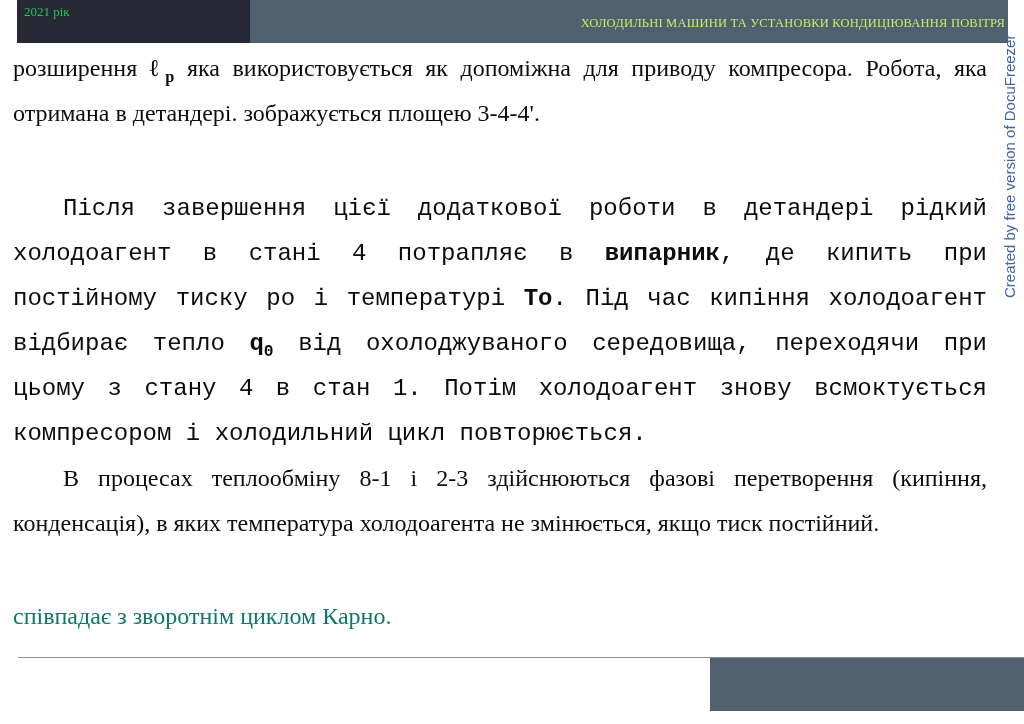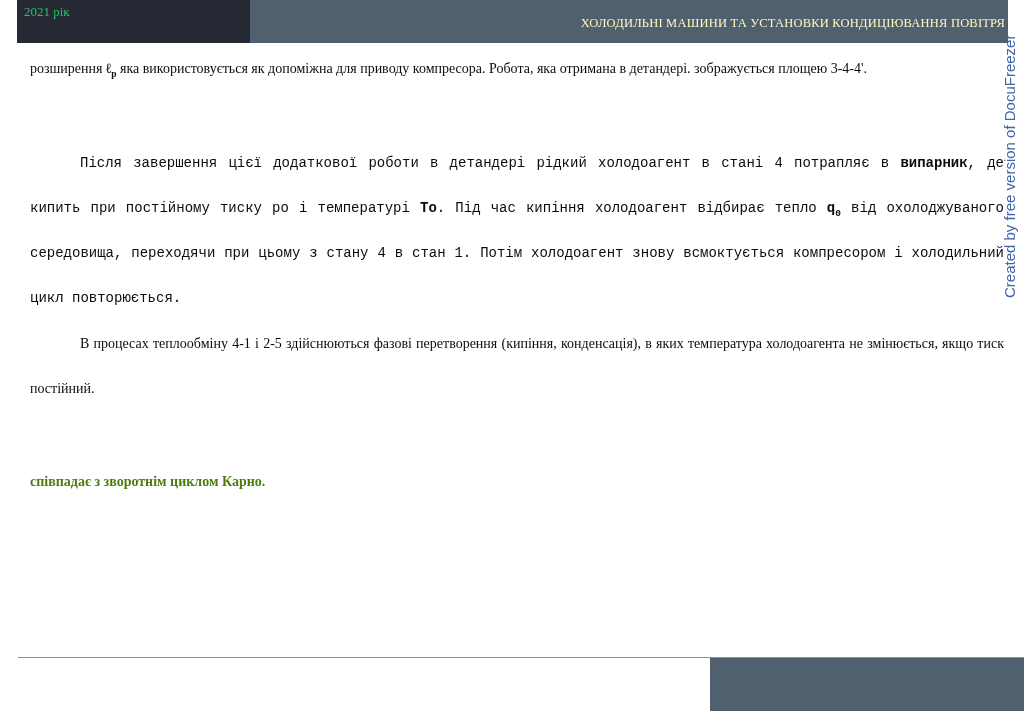--- a/index.html
+++ b/index.html
@@ -20,54 +20,54 @@
     box-sizing:border-box;
   }
   .title-bar{
     position:absolute;left:250px;top:0;width:758px;height:43px;
     background:#51606f;
     box-sizing:border-box;
     display:flex;align-items:flex-end;justify-content:flex-end;
     padding:0 3px 12px 0;
   }
   .title-bar .doc-title{
-    color:#fef9c3;
+    color:#bef264;
     font-size:12.5px;
     letter-spacing:.2px;
     white-space:nowrap;
   }
   
   .watermark{
     position:absolute;
     top:-20px;right:1px;height:318px;width:22px;
     writing-mode:vertical-rl;
     transform:rotate(180deg);
     font-family:"Liberation Sans","DejaVu Sans",sans-serif;
     font-size:15px;
     color:#3e65a8;
     white-space:nowrap;
     overflow:hidden;
   }
   
   .body-text{
-    position:absolute;left:30px;top:46px;width:974px;
-    font-size:14px;line-height:45px;
+    position:absolute;left:13px;top:46px;width:974px;
+    font-size:24px;line-height:45px;
     color:#0c0c0c;
     text-align:justify;
   }
   .body-text p{margin:0;}
   .p-indent{text-indent:50px;}
   .gap-top{margin-top:50px !important;font-family:Liberation Mono, monospace;}
   .gap-top-sm{margin-top:48px !important;}
   .b{font-weight:bold;}
   sub{font-size:0.68em;line-height:0;}
   .red-line{
     display:block;
-    color:#4d7c0f;
-    font-weight:bold;
+    color:#0f766e;
+    font-weight:normal;
     text-align:left;
     text-indent:0;
   }
   
   .bottom-rule{
     position:absolute;left:18px;top:657px;width:1006px;height:0;
     border-top:1px solid #8a8f96;
   }
   .bottom-block{
     position:absolute;left:710px;top:658px;width:314px;height:53px;
@@ -87,21 +87,21 @@
   </div>
 
   <div class="watermark">Created by free version of DocuFreezer</div>
 
   <div class="body-text">
 
     <p><span>розширення </span><span class="b">ℓ</span><sub class="b">р</sub><span> яка використовується як допоміжна для приводу компресора. Робота, яка отримана в детандері. зображується площею 3-4-4'.</span></p>
 
     <p class="p-indent gap-top"><span>Після завершення цієї додаткової роботи в детандері рідкий холодоагент в стані 4 потрапляє в </span><span class="b">випарник</span><span>, де кипить при постійному тиску ро і температурі </span><span class="b">То</span><span>. Під час кипіння холодоагент відбирає тепло </span><span class="b">q</span><sub class="b">0</sub><span> від охолоджуваного середовища, переходячи при цьому з стану 4 в стан 1. Потім холодоагент знову всмоктується компресором і холодильний цикл повторюється.</span></p>
 
-    <p class="p-indent"><span>В процесах теплообміну 4-1 і 2-5 здійснюються фазові перетворення (кипіння, конденсація), в яких температура холодоагента не змінюється, якщо тиск постійний.</span></p>
+    <p class="p-indent"><span>В процесах теплообміну 8-1 і 2-3 здійснюються фазові перетворення (кипіння, конденсація), в яких температура холодоагента не змінюється, якщо тиск постійний.</span></p>
 
     <p class="p-indent gap-top-sm"><span class="red-line">співпадає з зворотнім циклом Карно.</span></p>
 
   </div>
 
   <div class="bottom-rule"></div>
   <div class="bottom-block"></div>
 
 </div>
 

